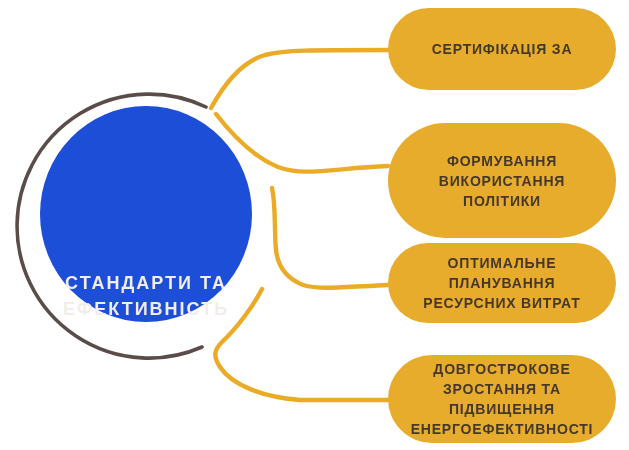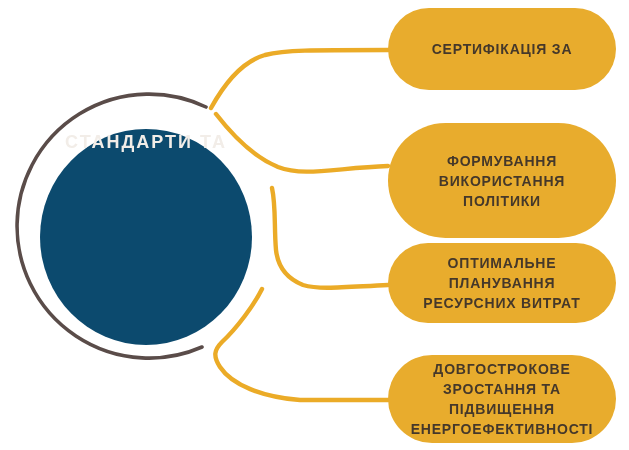--- a/index.html
+++ b/index.html
@@ -15,26 +15,26 @@
     background: #ffffff;
     overflow: hidden;
   }
   .stage svg.wires {
     position: absolute;
     left: 0; top: 0;
     width: 629px; height: 450px;
   }
   .central-node {
     position: absolute;
-    left: 40px; top: 129px;
+    left: 40px; top: 106px;
     width: 212px; height: 216px;
-    background: #0c4a6e;
+    background: #1d4ed8;
     border-radius: 50%;
     display: flex;
-    align-items: flex-start;
+    align-items: flex-end;
     justify-content: center;
   }
   .central-text {
     text-align: center;
     color: #F2EDE8;
     font-weight: 700;
     font-size: 18px;
     line-height: 26px;
     letter-spacing: 2px;
     text-transform: uppercase;
@@ -80,20 +80,21 @@
     <path d="M 216 114 C 233 136 254 157 278 167 C 304 177 335 168 388 166" fill="none" stroke="#EBAB27" stroke-width="4.4" stroke-linecap="round"></path>
 
     <path d="M 272 188 C 276 206 274 228 276 250 C 278 268 288 279 303 285 C 320 290 345 287 388 285" fill="none" stroke="#EBAB27" stroke-width="4.4" stroke-linecap="round"></path>
 
     <path d="M 262 289 C 254 305 237 328 222 342 C 214 350 213 356 220 367 C 232 385 262 397 300 400 L 388 400" fill="none" stroke="#EBAB27" stroke-width="4.4" stroke-linecap="round"></path>
   </svg>
 
   <div class="central-node">
     <div class="central-text">
       <div>СТАНДАРТИ ТА</div>
+      <div>ЕФЕКТИВНІСТЬ</div>
     </div>
   </div>
 
   <div class="pill pill-1">
     <span>СЕРТИФІКАЦІЯ ЗА</span>
   </div>
 
   <div class="pill pill-2">
     <span>ФОРМУВАННЯ</span>
     <span>ВИКОРИСТАННЯ</span>

